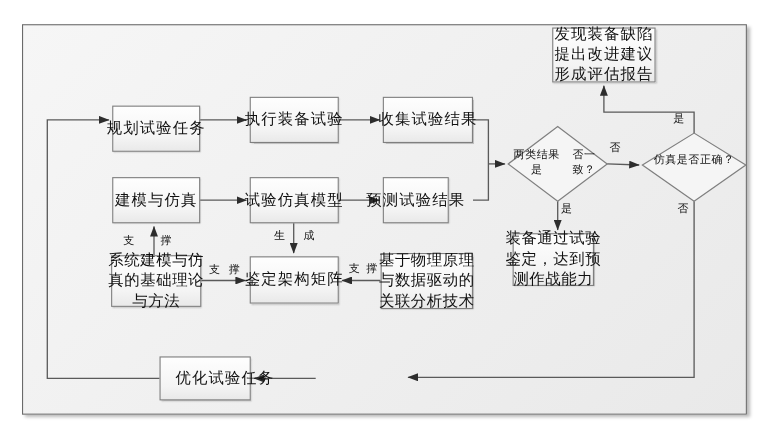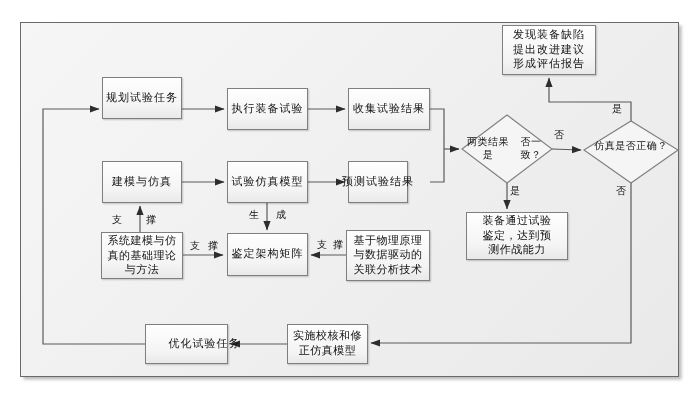--- a/index.html
+++ b/index.html
@@ -14,21 +14,21 @@
     box-shadow:2.5px 2.5px 3px rgba(0,0,0,0.28);
     z-index:0;box-sizing:border-box;
   }
   svg.wires{position:absolute;left:0;top:0;z-index:1;}
   .box{
     position:absolute;box-sizing:border-box;z-index:2;
     border:1px solid #7f7f7f;
     background:linear-gradient(to bottom,#fefefe 0%,#f4f4f4 70%,#e9e9e9 100%);
     box-shadow:1px 1px 1.5px rgba(0,0,0,0.2);
     display:flex;flex-direction:column;align-items:center;justify-content:center;
-    font-size:11px;line-height:1.32;letter-spacing:1px;text-align:center;
+    font-size:14px;line-height:1.32;letter-spacing:1px;text-align:center;
   }
   .box span{display:block;white-space:nowrap;}
   .dtext{
     position:absolute;z-index:2;display:flex;flex-direction:row;
     align-items:center;justify-content:center;text-align:center;
     font-size:10px;line-height:1.3;letter-spacing:0.5px;
   }
   .lbl{position:absolute;z-index:2;font-size:10px;line-height:1;white-space:nowrap;}
   .split{display:flex;justify-content:space-between;}
 </style>
@@ -60,21 +60,21 @@
       <path d="M287,344 L231,344" marker-end="url(#arr)"></path>
       <path d="M140,232 L140,206" marker-end="url(#arr)"></path>
       <path d="M183,255 L223,255" marker-end="url(#arr)"></path>
       <path d="M267,203 L267,230" marker-end="url(#arr)"></path>
       <path d="M346,255 L311,255" marker-end="url(#arr)"></path>
     </g>
     <polygon points="462,149 507,115 552,149 507,183" fill="#f5f5f5" stroke="#7f7f7f" stroke-width="1.1"></polygon>
     <polygon points="584,150 631,121 678,150 631,183" fill="#f5f5f5" stroke="#7f7f7f" stroke-width="1.1"></polygon>
   </svg>
 
-  <div class="box" style="left:102px;top:77px;width:80px;height:42px;">
+  <div class="box" style="left:102px;top:96px;width:80px;height:42px;">
     <span>规划试验任务</span>
   </div>
   <div class="box" style="left:227px;top:88px;width:81px;height:42px;">
     <span>执行装备试验</span>
   </div>
   <div class="box" style="left:348px;top:88px;width:82px;height:42px;">
     <span>收集试验结果</span>
   </div>
   <div class="box" style="left:102px;top:161px;width:80px;height:42px;">
     <span>建模与仿真</span>
@@ -83,44 +83,40 @@
     <span>试验仿真模型</span>
   </div>
   <div class="box" style="left:348px;top:161px;width:60px;height:42px;">
     <span>预测试验结果</span>
   </div>
   <div class="box" style="left:502px;top:25px;width:94px;height:50px;">
     <span>发现装备缺陷</span>
     <span>提出改进建议</span>
     <span>形成评估报告</span>
   </div>
-  <div class="box" style="left:101px;top:232px;width:82px;height:47px;letter-spacing:0.5px;justify-content:flex-end;">
+  <div class="box" style="left:101px;top:232px;width:82px;height:47px;letter-spacing:0.5px;">
     <span>系统建模与仿</span>
     <span>真的基础理论</span>
     <span>与方法</span>
   </div>
   <div class="box" style="left:227px;top:233px;width:81px;height:43px;">
     <span>鉴定架构矩阵</span>
   </div>
   <div class="box" style="left:346px;top:230px;width:84px;height:51px;letter-spacing:0.5px;">
     <span>基于物理原理</span>
     <span>与数据驱动的</span>
     <span>关联分析技术</span>
   </div>
-  <div class="box" style="left:466px;top:212px;width:102px;height:48px;letter-spacing:0.5px;">
+  <div class="box" style="left:466px;top:212px;width:74px;height:48px;letter-spacing:0.5px;">
     <span>装备通过试验</span>
     <span>鉴定，达到预</span>
     <span>测作战能力</span>
   </div>
   <div class="box" style="left:145px;top:324px;width:83px;height:40px;padding-left:36px;">
     <span>优化试验任务</span>
-  </div>
-  <div class="box" style="left:287px;top:324px;width:81px;height:40px;letter-spacing:0.5px;">
-    <span>实施校核和修</span>
-    <span>正仿真模型</span>
   </div>
 
   <div class="dtext" style="left:464px;top:135px;width:86px;">
     <span>两类结果是</span>
     <span>否一致？</span>
   </div>
   <div class="dtext" style="left:588px;top:139px;width:86px;">
     <span>仿真是否</span>
     <span>正确？</span>
   </div>

